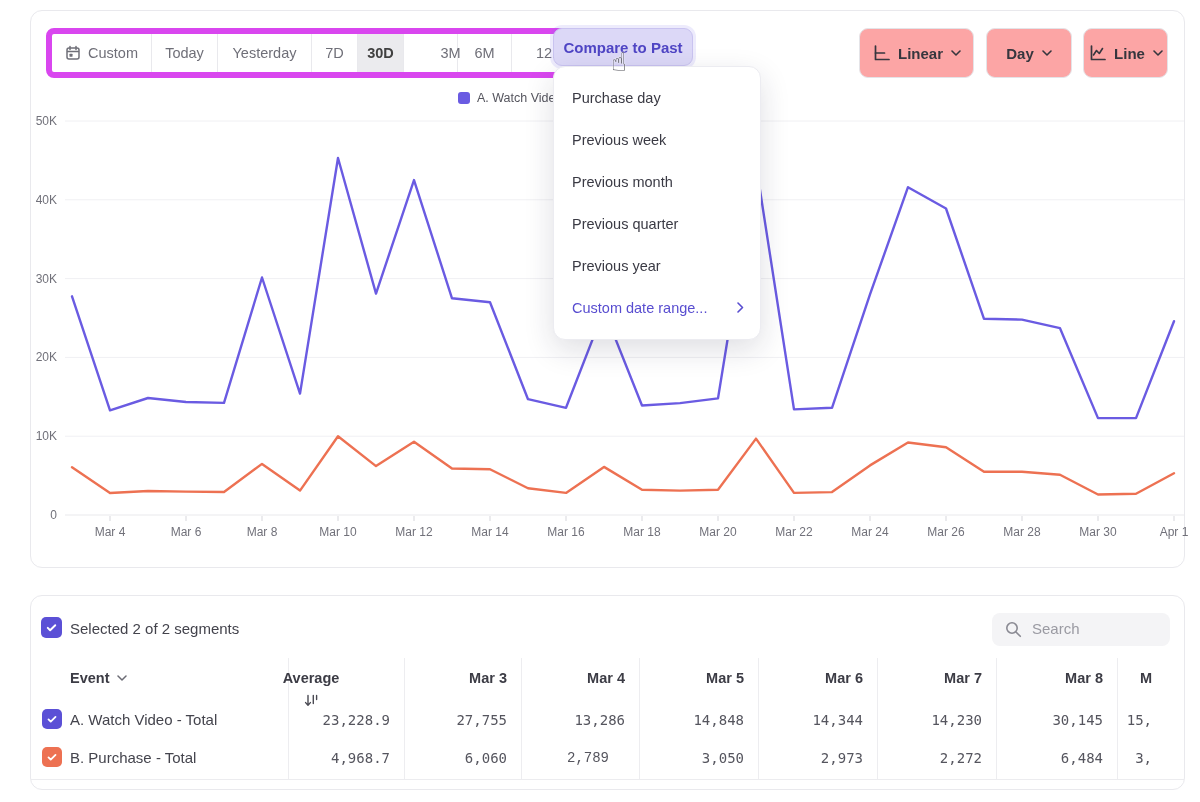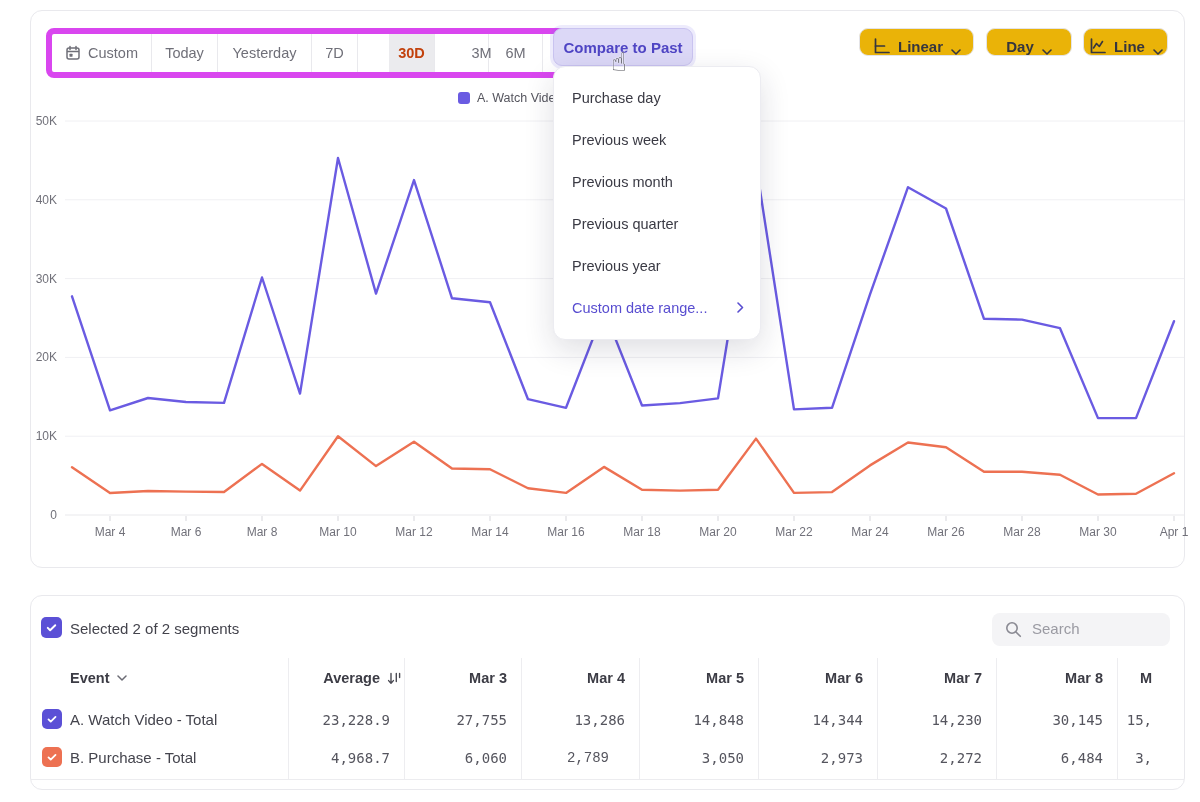--- a/index.html
+++ b/index.html
@@ -5,29 +5,29 @@
   html,body{margin:0;padding:0;background:#fff;}
   #page{position:relative;width:1200px;height:802px;background:#fff;overflow:hidden;
         font-family:"Liberation Sans",sans-serif;-webkit-font-smoothing:antialiased;}
   .card{position:absolute;background:#fff;border:1px solid #e9e9ed;border-radius:12px;box-sizing:border-box;}
   
   #seg{position:absolute;left:46px;top:28px;height:38px;display:flex;border:6px solid #d946ef;
        border-radius:8px;overflow:hidden;background:#fff;z-index:10;}
   .seg-item{display:flex;align-items:center;justify-content:center;gap:7px;height:100%;
             font-size:14.5px;color:#6f6f78;cursor:pointer;border-right:1px solid #e9e9ed;box-sizing:border-box;}
   .seg-item:last-child{border-right:none;}
-  .seg-item.selected{background:#ebebee;color:#c2410c;font-weight:700;margin-left:31px;}
+  .seg-item.selected{background:#ebebee;color:#404040;font-weight:700;}
   
   #compare-btn{position:absolute;left:553px;top:28px;width:140px;height:38px;z-index:10;
       background:#dcd8f7;border:1.5px solid #c9c3f0;border-radius:9px;box-sizing:border-box;
       color:#4f45c4;font-size:15px;font-weight:700;display:flex;align-items:center;justify-content:center;
       box-shadow:0 0 0 3px rgba(130,115,235,.14);cursor:pointer;}
   
-  .tb-btn{position:absolute;top:28px;height:28px;background:#eab308;border:1px solid #e4e4e8;border-radius:9px;
-      box-sizing:border-box;display:flex;align-items:flex-end;justify-content:center;gap:8px;
+  .tb-btn{position:absolute;top:28px;height:50px;background:#fca5a5;border:1px solid #e4e4e8;border-radius:9px;
+      box-sizing:border-box;display:flex;align-items:center;justify-content:center;gap:8px;
       font-size:15px;font-weight:600;color:#36363e;z-index:10;cursor:pointer;}
   .tb-btn svg{display:block;}
   
   #compare-menu{position:absolute;left:553px;top:66px;width:208px;box-sizing:border-box;padding:10px 0;
       background:#fff;border:1px solid #ececf1;border-radius:12px;z-index:30;
       box-shadow:0 10px 30px rgba(25,25,60,.14);}
   .menu-item{position:relative;height:42px;display:flex;align-items:center;padding-left:18px;
       font-size:14.5px;color:#3a3a44;cursor:pointer;}
   .menu-item.custom{color:#584dd0;}
   .menu-item .chev-right{position:absolute;right:16px;top:50%;transform:translateY(-50%);}
@@ -224,21 +224,21 @@
     </svg>
     <span id="search-placeholder">Search</span>
   </div>
 
   <div class="th" style="left:70px;display:flex;align-items:center;gap:7px;">
     <span>Event</span>
     <svg width="10" height="6" viewBox="0 0 10 6">
         <path d="M1 1l4 4 4-4" stroke="#6b6b74" stroke-width="1.5" fill="none" stroke-linecap="round" stroke-linejoin="round"></path>
       </svg>
   </div>
-  <div class="th" style="left:252px;width:150px;display:flex;justify-content:flex-end;align-items:center;gap:7px;">
+  <div class="th" style="left:236px;width:150px;display:flex;justify-content:flex-end;align-items:center;gap:7px;flex-direction:column;">
     <span>Average</span>
     <svg width="15" height="15" viewBox="0 0 15 15">
       <path d="M4 2.5v9.5M1.6 9.6L4 12.2l2.4-2.6" stroke="#4a4a53" stroke-width="1.4" fill="none" stroke-linecap="round" stroke-linejoin="round"></path>
       <path d="M9.3 2.5v8M12.6 2.5v4" stroke="#4a4a53" stroke-width="1.4" stroke-linecap="round"></path>
     </svg>
   </div>
   <div id="date-headers">
       <div class="th cell" style="left: 397px; width: 110px; top: 670px;">Mar 3</div>
       <div class="th cell" style="left: 515px; width: 110px; top: 670px;">Mar 4</div>
       <div class="th cell" style="left: 634px; width: 110px; top: 670px;">Mar 5</div>

